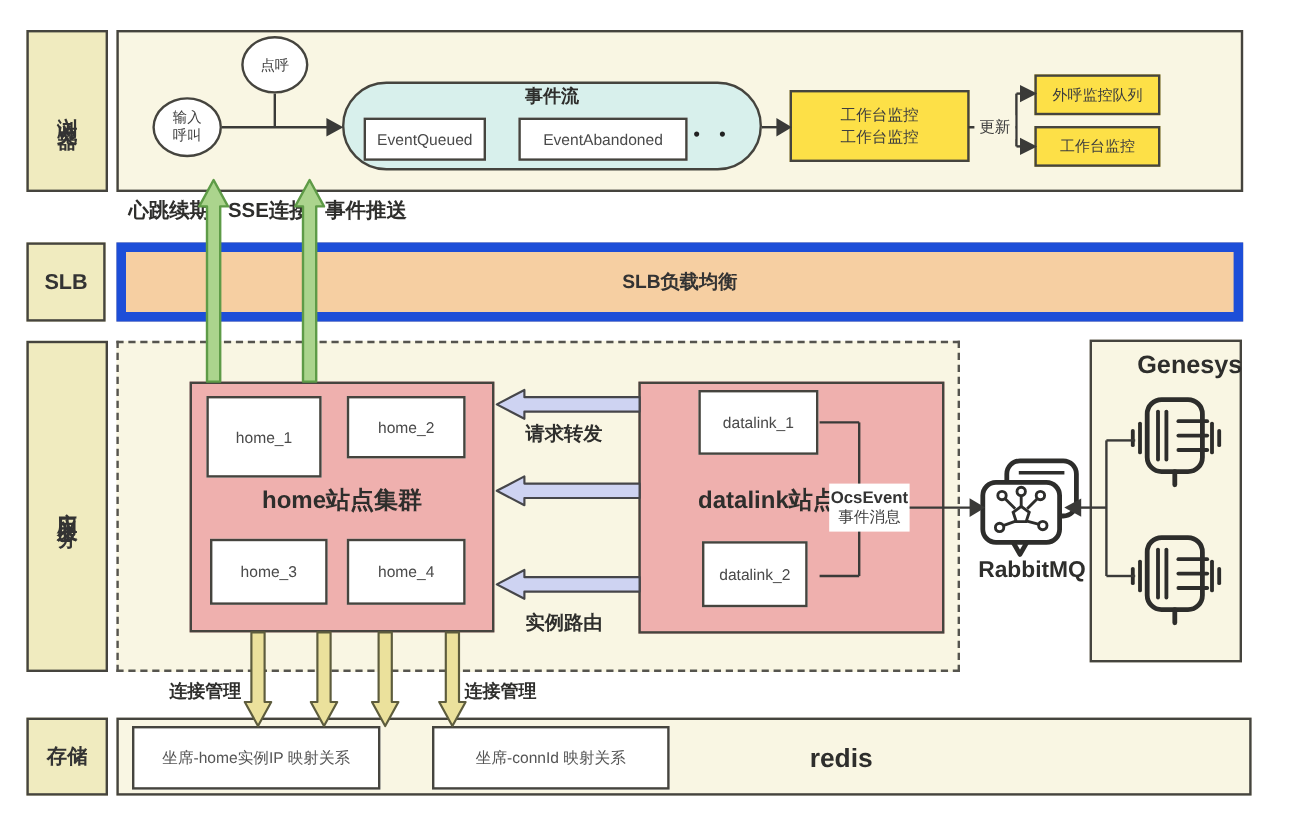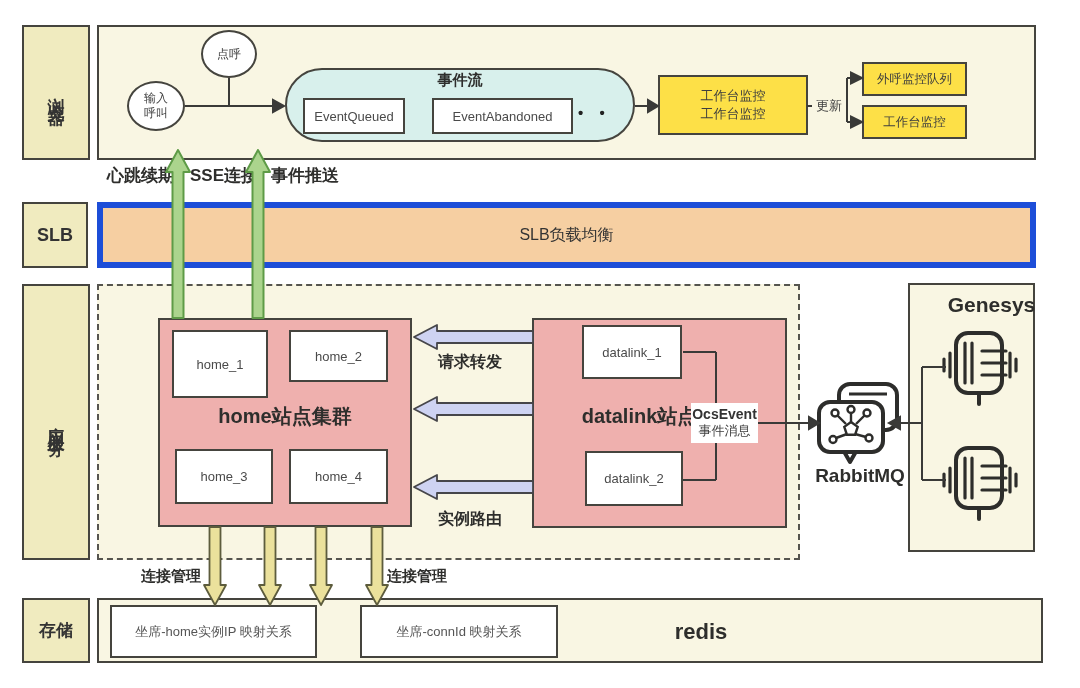--- a/index.html
+++ b/index.html
@@ -47,36 +47,36 @@
   </div>
   <div class="abs ctr z6" style="left:812px;top:96px;width:34px;height:20px;font-size:13px;color:#3e3e3e;background:#f9f6e3;">更新</div>
   <div class="abs cyanbox" style="left:862px;top:62px;width:105px;height:34px;font-size:12.5px;">外呼监控队列</div>
   <div class="abs cyanbox" style="left:862px;top:105px;width:105px;height:34px;font-size:12.5px;">工作台监控</div>
 
   <div class="abs blabel" style="left:107px;top:164px;font-size:17px;">心跳续期</div>
   <div class="abs blabel" style="left:190px;top:164px;font-size:17px;">SSE连接</div>
   <div class="abs blabel" style="left:271px;top:164px;font-size:17px;">事件推送</div>
 
   <div class="abs labelbox" style="left:22px;top:202px;width:66px;height:66px;">SLB</div>
-  <div class="abs ctr" style="left:97px;top:202px;width:939px;height:66px;background:#f6cfa2;border:6px solid #1d4ed8;font-weight:normal;font-size:16px;color:#333;">SLB负载均衡</div>
+  <div class="abs ctr" style="left:97px;top:202px;width:939px;height:66px;background:#f6cfa2;border:8px solid #1d4ed8;font-weight:bold;font-size:16px;color:#333;">SLB负载均衡</div>
 
   <div class="abs labelbox vtext" style="left:22px;top:284px;width:68px;height:276px;font-size:17px;letter-spacing:4px;">应用服务</div>
   <div class="abs dashed" style="left:97px;top:284px;width:703px;height:276px;"></div>
 
   <div class="abs pinkbox" style="left:158px;top:318px;width:254px;height:209px;"></div>
   <div class="abs whitebox" style="left:172px;top:330px;width:96px;height:68px;">home_1</div>
   <div class="abs whitebox" style="left:289px;top:330px;width:99px;height:52px;">home_2</div>
   <div class="abs blabel ctr" style="left:158px;top:404px;width:254px;height:24px;font-size:20px;">home站点集群</div>
   <div class="abs whitebox" style="left:175px;top:449px;width:98px;height:55px;">home_3</div>
   <div class="abs whitebox" style="left:289px;top:449px;width:99px;height:55px;">home_4</div>
 
   <div class="abs pinkbox" style="left:532px;top:318px;width:255px;height:210px;"></div>
   <div class="abs whitebox" style="left:582px;top:325px;width:100px;height:54px;">datalink_1</div>
   <div class="abs blabel ctr" style="left:532px;top:404px;width:255px;height:24px;font-size:20px;">datalink站点集群</div>
-  <div class="abs whitebox" style="left:585px;top:451px;width:98px;height:55px;">datalink_2</div>
+  <div class="abs whitebox" style="left:585px;top:451px;width:88px;height:55px;">datalink_2</div>
 
   <div class="abs blabel" style="left:438px;top:352px;font-size:16px;">请求转发</div>
   <div class="abs blabel" style="left:438px;top:509px;font-size:16px;">实例路由</div>
 
   <div class="abs z6" style="left:691px;top:403px;width:67px;height:40px;background:#fff;text-align:center;line-height:1.3;padding-top:2px;">
     <div style="font-size:14px;font-weight:bold;color:#333;">OcsEvent</div>
     <div style="font-size:13px;color:#3e3e3e;">事件消息</div>
   </div>
 
   <svg class="abs" style="left:815px;top:378px;z-index:4;" width="90" height="92" viewBox="0 0 90 92">

